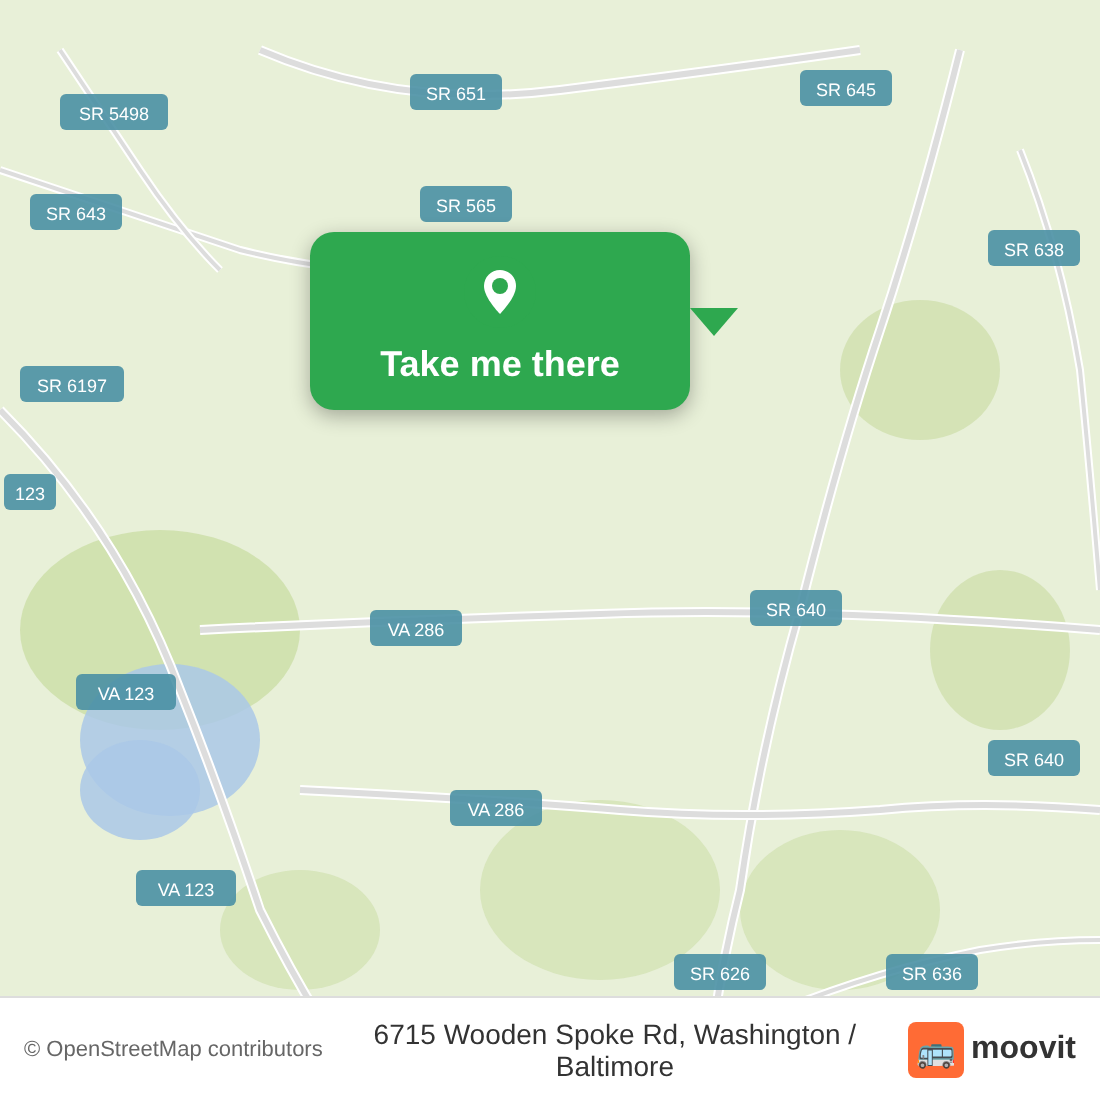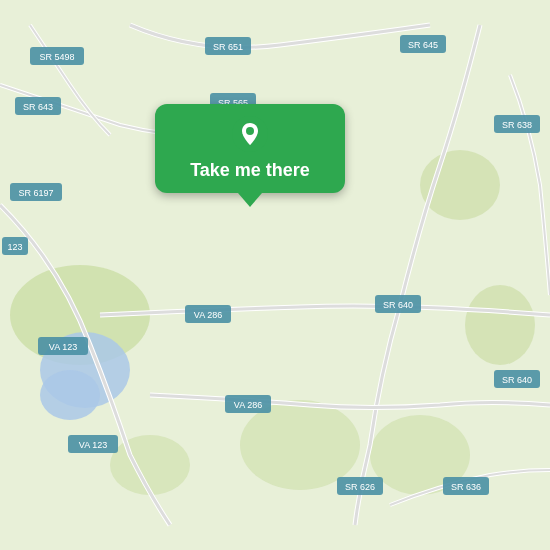--- a/index.html
+++ b/index.html
@@ -65,24 +65,23 @@
 
     #moovit-text {
       font-size: 16px;
       font-weight: bold;
       color: #333;
     }
 
     
     #location-popup {
       position: absolute;
-      top: 104px;
+      top: 116px;
       left: 155px;
       display: flex;
-      flex-direction: column;
       align-items: center;
       z-index: 10;
     }
 
     #popup-bubble {
       background: #2ea84f;
       color: white;
       border-radius: 12px;
       padding: 12px 20px;
       display: flex;
@@ -213,14 +212,26 @@
       <svg id="popup-pin-icon" viewBox="0 0 36 36">
         <circle cx="18" cy="18" r="18" fill="#2ea84f"></circle>
         <path d="M18 7 C13.5 7 10 10.5 10 15 C10 21 18 29 18 29 C18 29 26 21 26 15 C26 10.5 22.5 7 18 7Z" fill="white"></path>
         <circle cx="18" cy="15" r="4" fill="#2ea84f"></circle>
       </svg>
       <span id="popup-label">Take me there</span>
     </div>
     <div id="popup-tail"></div>
   </div>
 
+  <div id="bottom-bar">
+    <span id="copyright">© OpenStreetMap contributors</span>
+    <span id="address-text">6715 Wooden Spoke Rd, Washington / Baltimore</span>
+    <div id="moovit-logo">
+
+      <svg id="moovit-icon" viewBox="0 0 28 28">
+        <rect width="28" height="28" rx="4" fill="#ff6b35"></rect>
+        <text x="14" y="20" font-size="16" fill="white" text-anchor="middle" font-family="Arial">🚌</text>
+      </svg>
+      <span id="moovit-text">moovit</span>
+    </div>
+  </div>
 
 </div>
 
 </body></html>

